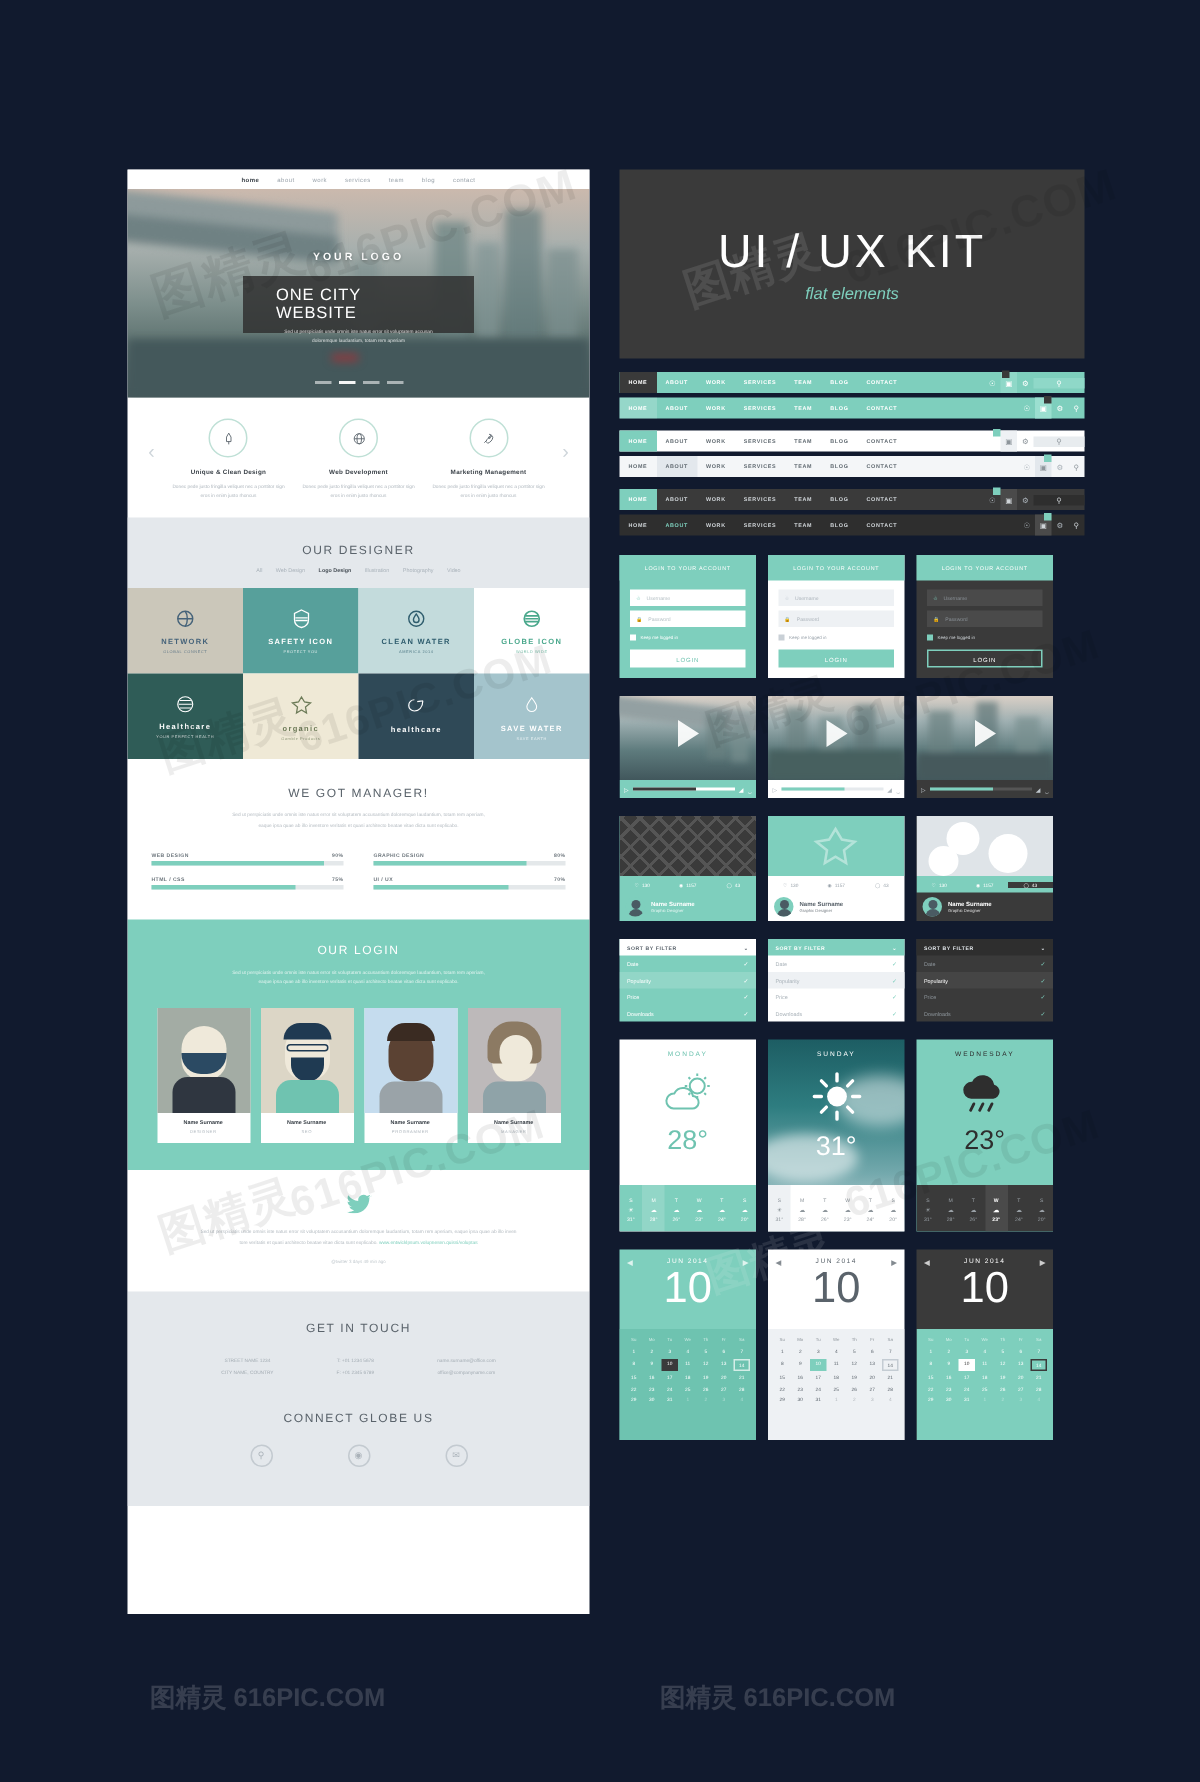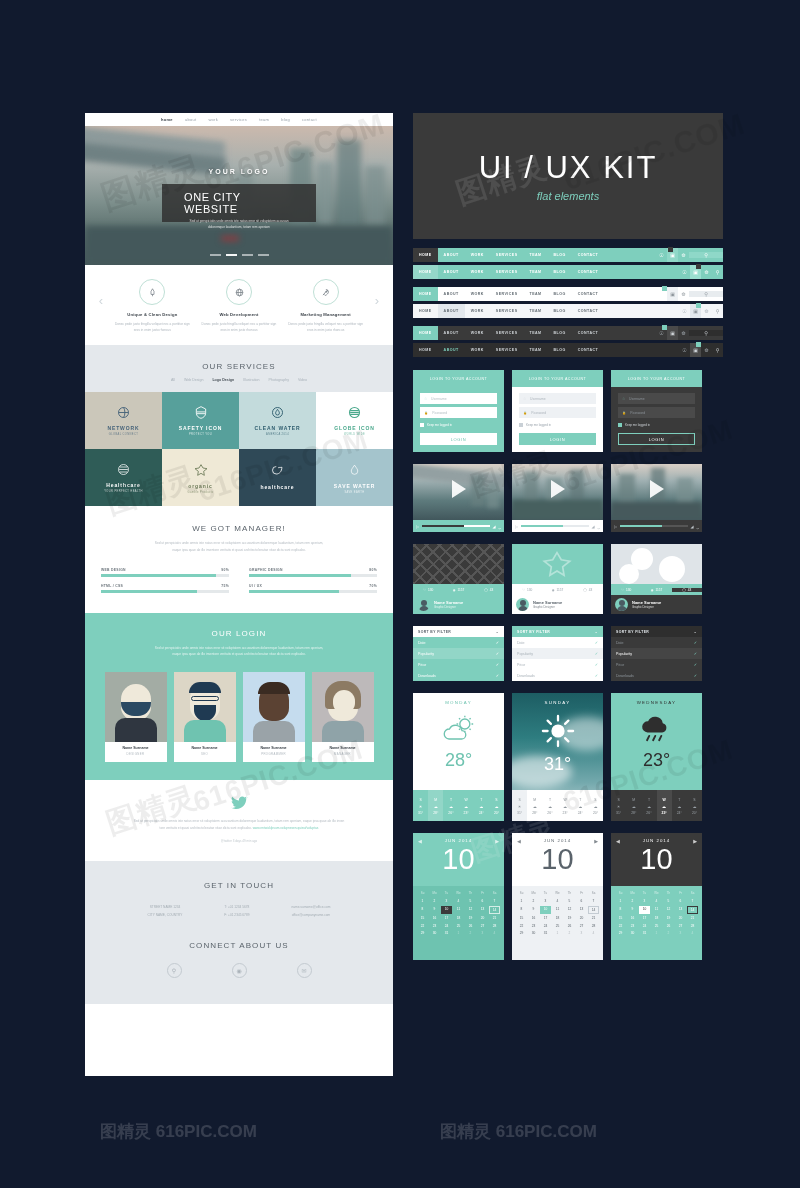--- a/index.html
+++ b/index.html
@@ -335,21 +335,21 @@
               <circle cx="14" cy="10" r="1.6"></circle>
           </svg>
         </div>
         <div class="feat-t">Marketing Management</div>
         <div class="feat-d">Donec pede justo fringilla veliquet nec a porttitor sign eros in enim justo rhoncus</div>
       </div>
       <div class="arrow">›</div>
     </div>
 
     <div class="portfolio">
-      <div class="sec-h">OUR SERVICES</div>
+      <div class="sec-h">OUR DESIGNER</div>
       <div class="pf-filter">
         <span>All</span>
         <span>Web Design</span>
         <span class="on">Logo Design</span>
         <span>Illustration</span>
         <span>Photography</span>
         <span>Video</span>
       </div>
     </div>
     <div class="pf-grid">
@@ -540,21 +540,21 @@
         </div>
         <div class="c-col">
           <div>T: +01 1234 5678</div>
             <div>F: +01 2345 6789</div>
         </div>
         <div class="c-col">
           <div>name.surname@office.com</div>
             <div>office@companyname.com</div>
         </div>
       </div>
-      <div class="sec-h connect-h">CONNECT ABOUT US</div>
+      <div class="sec-h connect-h">CONNECT GLOBE US</div>
       <div class="socials">
         <div class="soc">⚲</div>
         <div class="soc">◉</div>
         <div class="soc">✉</div>
       </div>
     </div>
   </div>
 
   <div id="kit">
 

